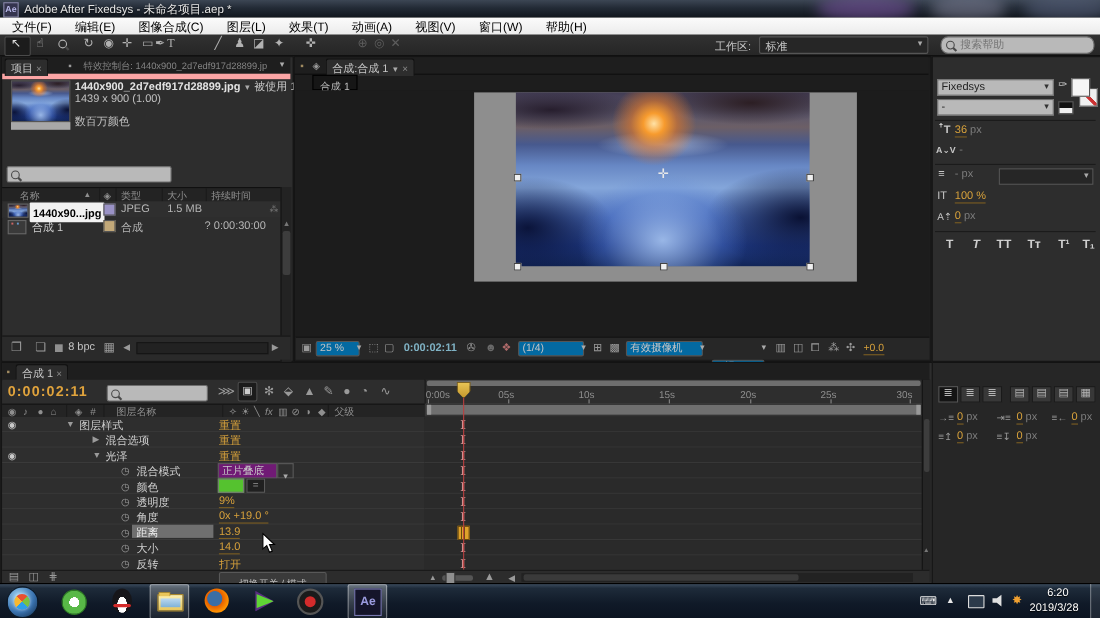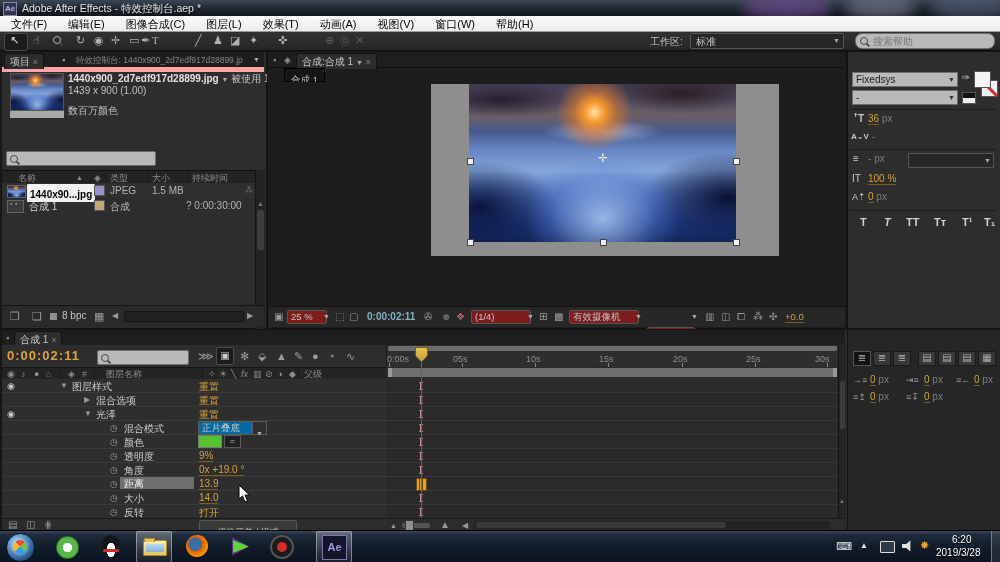--- a/index.html
+++ b/index.html
@@ -9,21 +9,21 @@
   .abs{position:absolute}
   .tx{position:absolute;white-space:nowrap}
   .g{position:absolute;color:#9a9a9a;font-size:10px;line-height:12px;white-space:nowrap}
   .val{color:#d7a13b}
   .u{border-bottom:1px solid #7c5e22}
   .dim{color:#7d7d7d}
   .mag{position:absolute;width:6px;height:6px;border:1px solid #4a4a4a;border-radius:50%}
   .mag::after{content:"";position:absolute;width:4px;height:2px;background:#4a4a4a;transform:rotate(45deg);right:-3px;bottom:-2px}
   .panel{position:absolute;background:#2d2d2d;border:1px solid #131313}
   .tab{position:absolute;height:14px;font-size:10px;color:#c8c8c8;background:#2d2d2d;border:1px solid #111;border-bottom:none;padding:1px 5px 0 5px;border-radius:3px 3px 0 0}
-  .chip{position:absolute;background:#7f1d1d;border:1px solid #555;color:#c4c4c4;font-size:9.5px;border-radius:2px;padding:0 3px;line-height:12px}
+  .chip{position:absolute;background:#0369a1;border:1px solid #555;color:#c4c4c4;font-size:9.5px;border-radius:2px;padding:0 3px;line-height:12px}
   .sep-v{position:absolute;width:1px;background:#1b1b1b}
   .sea{background:
     radial-gradient(circle at 47% 18%, #ffe2a6 0%, #f79b2e 5%, rgba(226,120,40,.6) 11%, rgba(0,0,0,0) 20%),
     radial-gradient(ellipse 42% 18% at 80% 6%, rgba(42,28,32,.95), rgba(0,0,0,0) 70%),
     radial-gradient(ellipse 45% 16% at 12% 10%, rgba(36,27,42,.95), rgba(0,0,0,0) 70%),
     radial-gradient(ellipse 30% 10% at 50% 30%, rgba(220,235,255,.55), rgba(0,0,0,0) 75%),
     radial-gradient(ellipse 34% 45% at 50% 85%, rgba(165,195,240,.9), rgba(90,130,215,.3) 60%, rgba(0,0,0,0) 85%),
     radial-gradient(ellipse 42% 42% at 4% 78%, rgba(8,16,52,.95), rgba(0,0,0,0) 70%),
     radial-gradient(ellipse 45% 40% at 97% 72%, rgba(6,12,44,.95), rgba(0,0,0,0) 72%),
     linear-gradient(180deg,#433d55 0%,#5d586c 13%,#6c5f66 20%,#47598e 30%,#6787c4 42%,#84a6da 55%,#4a6cb8 72%,#1f3a85 88%,#122557 100%)}
@@ -39,21 +39,21 @@
   .taskicon.active{background:linear-gradient(rgba(255,255,255,.28),rgba(255,255,255,.06));border:1px solid rgba(255,255,255,.4)}
 </style>
 </head>
 <body>
 
 <div class="abs" style="left:0;top:0;width:1000px;height:16px;background:linear-gradient(180deg,#3c4654 0%,#232b36 45%,#11161d 100%);overflow:hidden">
   <div class="abs" style="left:742px;top:-4px;width:90px;height:24px;background:rgba(125,85,165,.55);border-radius:50%;filter:blur(6px)"></div>
   <div class="abs" style="left:845px;top:-4px;width:70px;height:24px;background:rgba(150,150,175,.45);border-radius:50%;filter:blur(6px)"></div>
   <div class="abs" style="left:930px;top:-4px;width:80px;height:24px;background:rgba(95,105,135,.5);border-radius:50%;filter:blur(6px)"></div>
   <div class="abs" style="left:3px;top:2px;width:12px;height:12px;background:#34344e;border:1px solid #8888a8;color:#b8b8e8;font-size:8px;line-height:12px;text-align:center;font-weight:bold">Ae</div>
-  <div class="tx" style="left:22px;top:2px;font-size:10.5px;color:#e6e6e6;text-shadow:0 1px 2px #000">Adobe After Effects - 特效控制台.aep *</div>
+  <div class="tx" style="left:22px;top:2px;font-size:10.5px;color:#e6e6e6;text-shadow:0 1px 2px #000">Adobe After Fixedsys - 未命名项目.aep *</div>
 </div>
 
 <div class="abs" style="left:0;top:16px;width:1000px;height:16px;background:linear-gradient(#fbfbfb,#ececec);border-bottom:1px solid #9a9a9a;font-size:11px;color:#000;padding-left:2px;box-sizing:border-box">
   <span style="display:inline-block;padding:1px 9px 0 9px">文件(F)</span>
   <span style="display:inline-block;padding:1px 9px 0 9px">编辑(E)</span>
   <span style="display:inline-block;padding:1px 9px 0 9px">图像合成(C)</span>
   <span style="display:inline-block;padding:1px 9px 0 9px">图层(L)</span>
   <span style="display:inline-block;padding:1px 9px 0 9px">效果(T)</span>
   <span style="display:inline-block;padding:1px 9px 0 9px">动画(A)</span>
   <span style="display:inline-block;padding:1px 9px 0 9px">视图(V)</span>
@@ -418,21 +418,21 @@
       <span class="tx val" style="left:197px;top:1px;font-size:10px">重置</span>
     </div>
     <div class="abs" style="left:384px;top:0;width:452px;height:13px;background:#2a2a2a;border-bottom:1px solid #373737"></div>
     <span class="ibeam" style="left:415px;top:1px">I</span>
   </div>
 
   <div class="abs" style="left:0;top:91px;width:836px;height:14px">
     <div class="abs" style="left:0;top:0;width:384px;height:13px;background:#2e2e2e;border-bottom:1px solid #3a3a3a">
       <span class="g" style="left:108px;top:1px;font-size:9px">◷</span>
       <span class="tx" style="left:122px;top:1px;font-size:10px;color:#cfcfcf">混合模式</span>
-      <div class="abs" style="left:196px;top:0;width:52px;height:12px;background:#0369a1;border:1px solid #5a5a5a">
+      <div class="abs" style="left:196px;top:0;width:52px;height:12px;background:#701a75;border:1px solid #5a5a5a">
         <span class="tx" style="left:3px;top:0;font-size:9.5px;color:#c8c8c8">正片叠底</span>
       </div>
       <div class="abs" style="left:250px;top:0;width:13px;height:12px;background:#303030;border:1px solid #5a5a5a;text-align:center"><span class="ddarrow" style="line-height:11px">▼</span></div>
     </div>
     <div class="abs" style="left:384px;top:0;width:452px;height:13px;background:#2a2a2a;border-bottom:1px solid #373737"></div>
     <span class="ibeam" style="left:415px;top:1px">I</span>
   </div>
 
   <div class="abs" style="left:0;top:105px;width:836px;height:14px">
     <div class="abs" style="left:0;top:0;width:384px;height:13px;background:#2e2e2e;border-bottom:1px solid #3a3a3a">

